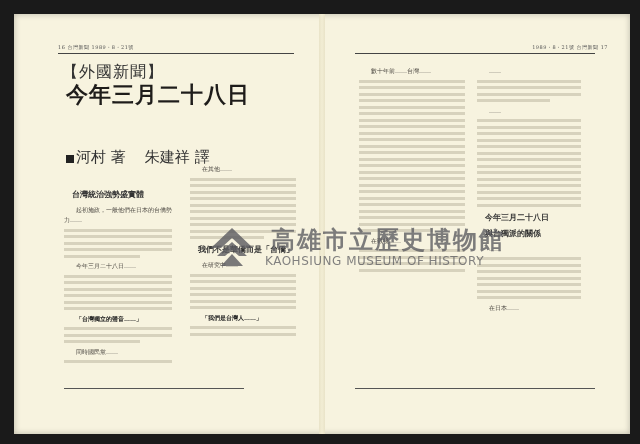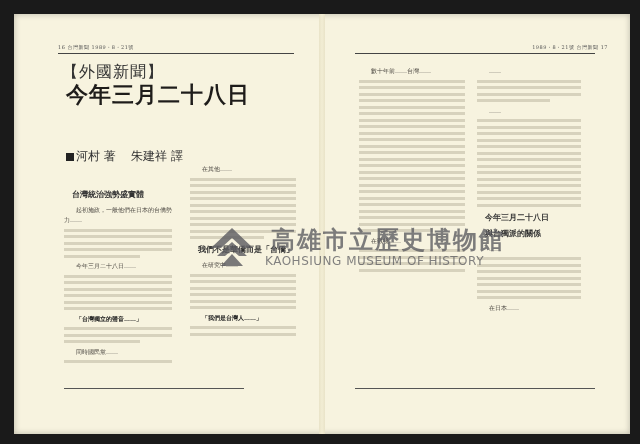--- a/index.html
+++ b/index.html
@@ -34,21 +34,21 @@
     .right .head-rule { left: 30px; width: 240px; }
 
     .section-tag {
       position: absolute; left: 48px; top: 48px; font-size: 16px; letter-spacing: 1px; color: #333;
     }
     .title-line {
       position: absolute; font-size: 22px; font-weight: bold; color: #1e1c1a; letter-spacing: 1px; white-space: nowrap;
     }
     .title-1 { left: 52px; top: 66px; }
     .title-2 { left: 122px; top: 96px; }
-    .byline { position: absolute; left: 52px; top: 134px; font-size: 12px; color: #333; white-space: nowrap; }
+    .byline { position: absolute; left: 52px; top: 134px; font-size: 15px; color: #333; white-space: nowrap; }
     .byline .sq { display: inline-block; width: 8px; height: 8px; background: #222; vertical-align: -1px; margin-right: 2px; }
 
     .col {
       position: absolute; font-size: 6px; line-height: 10px; color: #4a4640; overflow: hidden;
     }
     .col .subhead { font-size: 8px; font-weight: bold; color: #333; margin: 4px 0 5px 8px; line-height: 12px; }
     .col p { margin: 0 0 2px 0; text-indent: 12px; word-break: break-all; }
     .col .filler { display: block; height: 3px; margin: 3.5px 0; background: #bdb6a0; opacity: 0.55; }
     .col .filler.short { width: 70%; }
     .col .bold { color: #222; font-weight: bold; }

